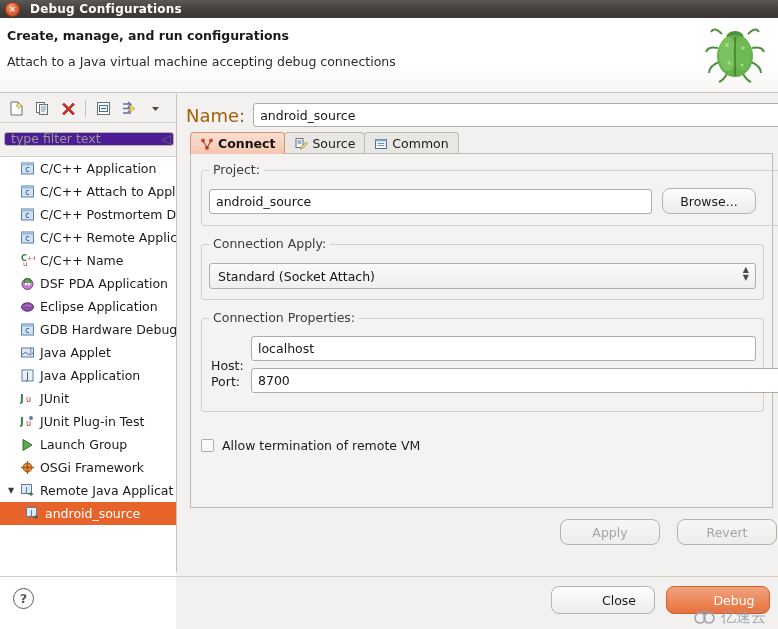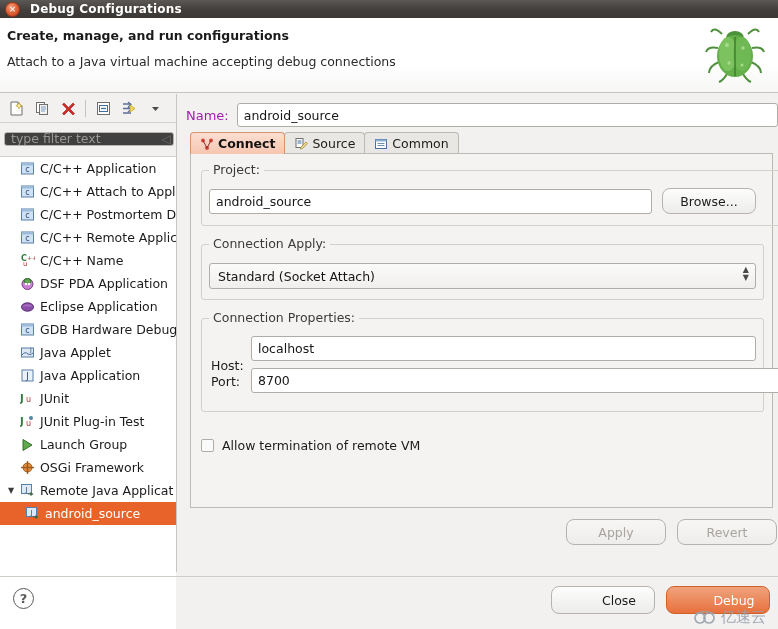--- a/index.html
+++ b/index.html
@@ -63,21 +63,21 @@
     border-radius: 2px;
   }
   .tb-sep { width: 1px; height: 17px; background: #c6c2be; margin: 0 3px; }
 
   .filter-wrap {
     position: absolute; left: 4px; top: 34px; width: 170px; height: 23px;
   }
   .filter-input {
     width: 100%; height: 14px;
     border: 1px solid #b8b4b0; border-radius: 3px;
-    background: #404040; color: #9a9894;
+    background: #4c1d95; color: #9a9894;
     font-size: 12.5px; padding: 0 16px 0 6px;
     font-family: inherit;
   }
   .filter-input::placeholder { color: #9a9894; }
   .filter-clear {
     position: absolute; right: 3px; top: 4px; font-size: 12px; color: #6e6a66;
   }
 
   .tree {
     position: absolute; left: 0; top: 62px; width: 176px; height: 476px;
@@ -106,21 +106,21 @@
     background: #c8c4c0;
   }
 
   
   .right-pane {
     position: absolute; left: 186px; top: 94px; width: 592px; height: 478px;
   }
   .name-row {
     position: absolute; left: 0; top: 9px; display: flex; align-items: center; gap: 8px;
   }
-  .name-label { font-size: 13px; color: #a21caf; }
+  .name-label { font-size: 18px; color: #a16207; }
   .name-input {
     width: 541px; height: 24px;
     border: 1px solid #b0aca8; border-radius: 3px; background: #fff;
     font-size: 12.5px; color: #161616; padding: 0 6px;
     font-family: inherit;
   }
 
   .tabfolder {
     position: absolute; left: 4px; top: 38px; width: 583px; height: 376px;
   }
@@ -193,21 +193,21 @@
   .checkrow {
     position: absolute; left: 10px; top: 284px;
     display: flex; align-items: center; gap: 8px;
   }
   .checkbox {
     width: 13px; height: 13px; border: 1px solid #b0aca8; border-radius: 2px;
     background: #fafafa;
   }
 
   .apply-row {
-    position: absolute; right: 1px; top: 425px; display: flex; gap: 11px;
+    position: absolute; right: 1px; top: 425px; display: flex; gap: 17px;
   }
   .apply-row .btn { width: 100px; }
 
   
   .footer-sep {
     position: absolute; left: 0; top: 576px; width: 778px; height: 1px; background: #cfcbc7;
   }
   .help-icon {
     position: absolute; left: 13px; top: 588px;
     width: 21px; height: 21px; border-radius: 50%;

